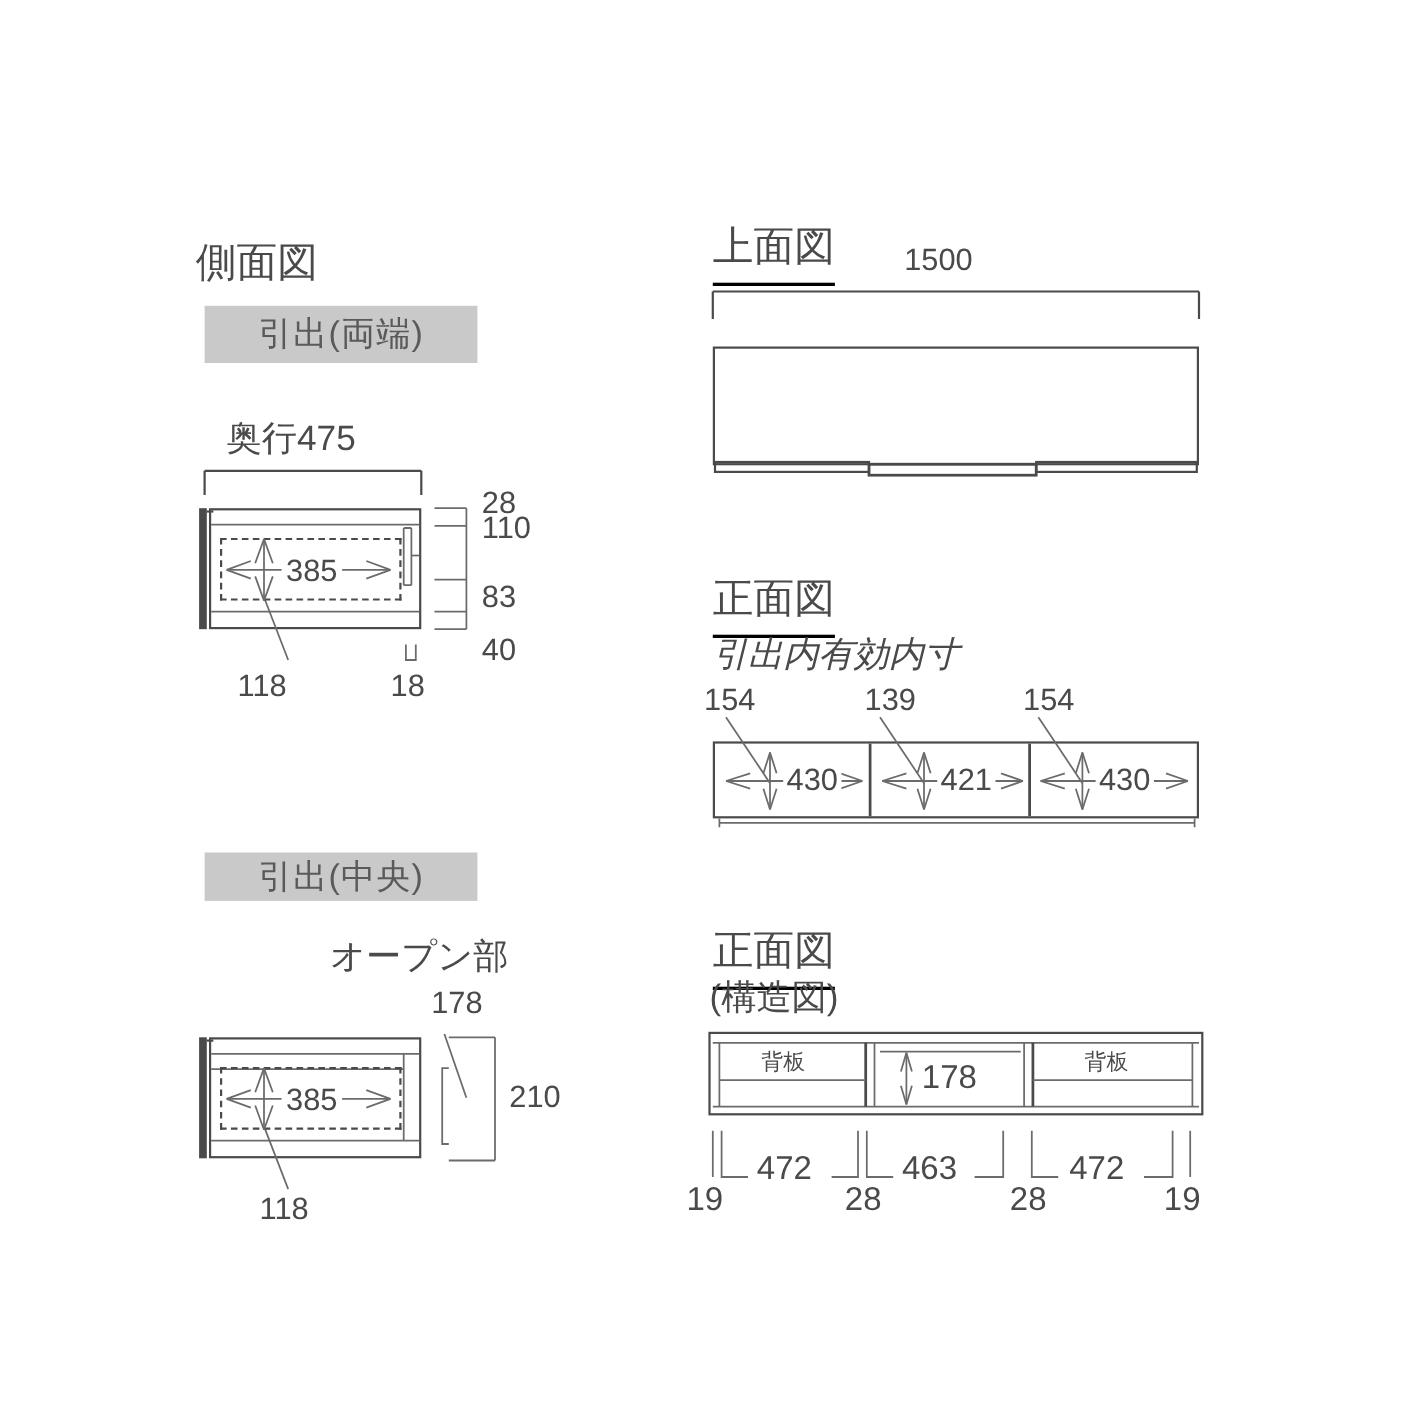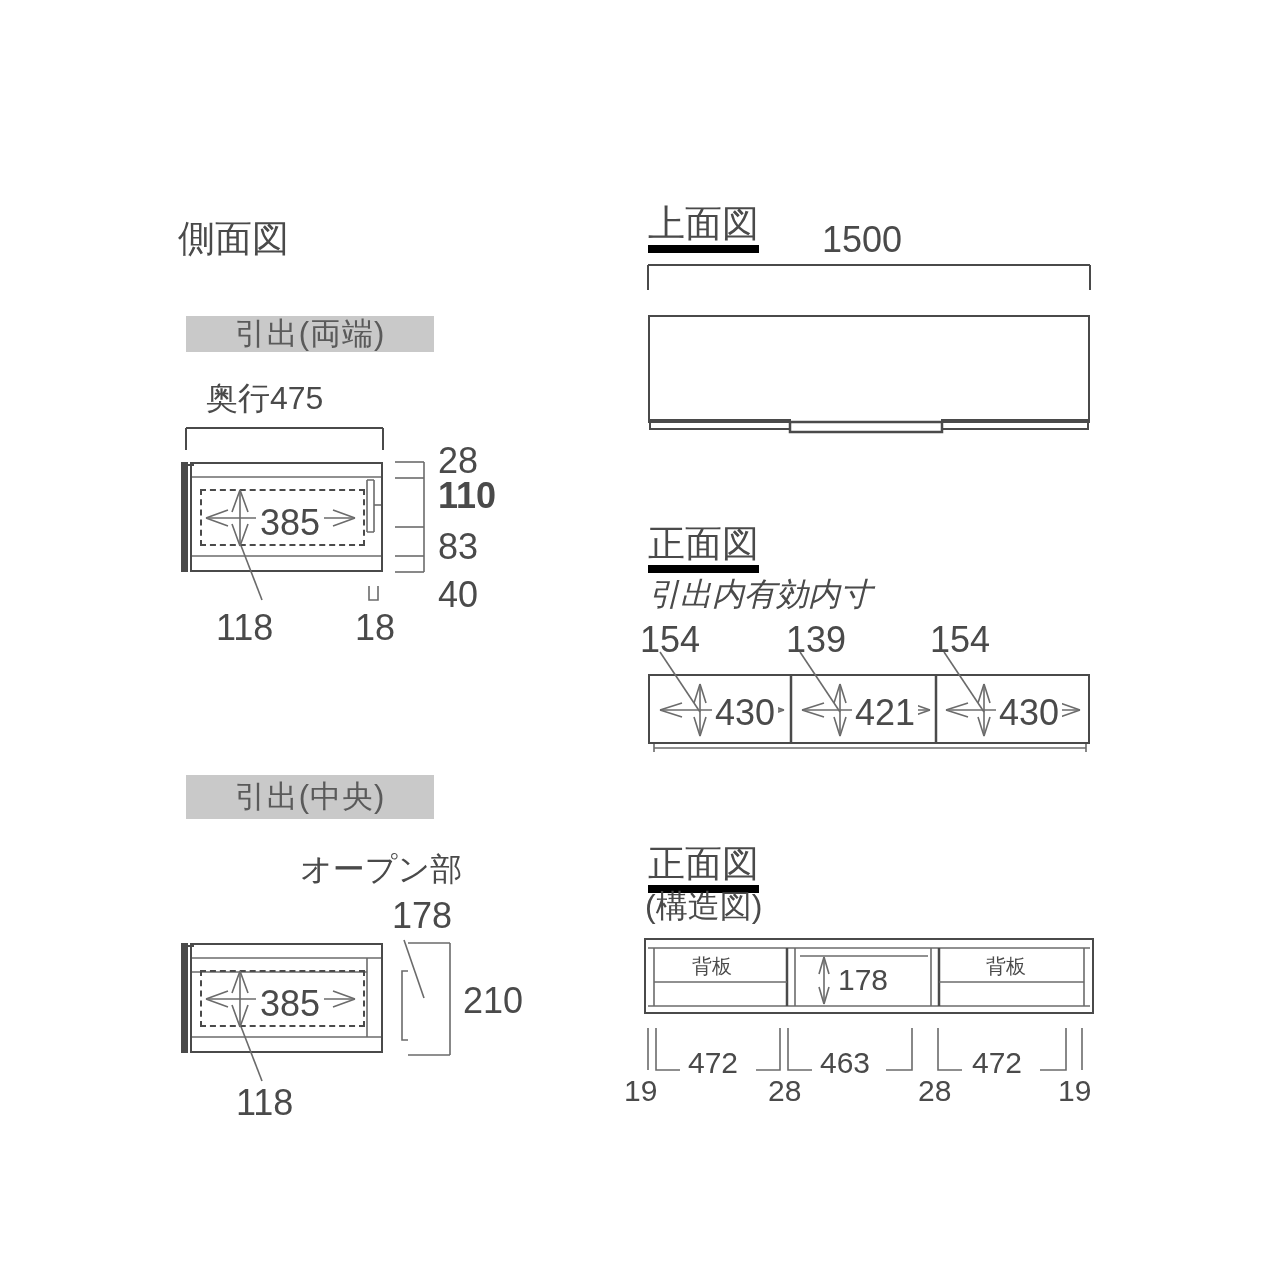--- a/index.html
+++ b/index.html
@@ -26,28 +26,28 @@
     white-space: nowrap;
     color: #4a4a4a;
     line-height: 1;
   }
   .h-title {
     font-size: 37px;
     letter-spacing: 0px;
   }
   .h-title-u {
     font-size: 37px;
-    border-bottom: 8px solid #000000;
-    padding-bottom: 3px;
+    border-bottom: 3px solid #000000;
+    padding-bottom: 15px;
   }
   .sub-title {
     font-size: 32px;
   }
   .num {
-    font-size: 36px;
+    font-size: 28px;
   }
   .num-sm {
     font-size: 30px;
   }
   .lbl-sm {
     font-size: 20px;
   }
   .tag {
     position: absolute;
     background: #c9c9c9;
@@ -78,21 +78,21 @@
   .st15 { stroke: #6b6b6b; stroke-width: 1.6; fill: none; }
   .st25 { stroke: #4a4a4a; stroke-width: 2.5; fill: none; }
 </style>
 </head>
 <body>
 
 <div id="sheet">
 
   <div class="txt h-title" style="left:178px; top:220px;">側面図</div>
 
-  <div class="tag" style="left:186px; top:278px; width:248px; height:36px;margin-top:38px;">引出(両端)</div>
+  <div class="tag" style="left:186px; top:278px; width:248px; height:52px;">引出(両端)</div>
 
   <div class="txt sub-title" style="left:206px; top:382px;">奥行475</div>
 
   <svg style="left:0px; top:0px; width:1280px; height:1280px;">
     <path class="st2" d="M186,428 L383,428 M186,428 L186,450 M383,428 L383,450"></path>
   </svg>
 
   <div class="fill-dark" style="left:181px; top:462px; width:7px; height:110px;"></div>
 
   <div class="box" style="left:190px; top:462px; width:193px; height:110px;"></div>
@@ -134,21 +134,21 @@
 
     <path class="st15" d="M424,462 L424,572"></path>
 
     <path class="st15" d="M395,462 L424,462"></path>
     <path class="st15" d="M395,478 L424,478"></path>
     <path class="st15" d="M395,527 L424,527"></path>
     <path class="st15" d="M395,556 L424,556"></path>
     <path class="st15" d="M395,572 L424,572"></path>
   </svg>
   <div class="txt num" style="left:438px; top:443px;">28</div>
-  <div class="txt num" style="left:438px; top:478px;font-weight:bold;">110</div>
+  <div class="txt num" style="left:438px; top:466px;">110</div>
   <div class="txt num" style="left:438px; top:529px;">83</div>
   <div class="txt num" style="left:438px; top:577px;">40</div>
 
   <div class="tag" style="left:186px; top:775px; width:248px; height:44px;">引出(中央)</div>
 
   <div class="txt sub-title" style="left:300px; top:853px;">オープン部</div>
 
   <div class="txt num" style="left:392px; top:898px;">178</div>
 
   <div class="fill-dark" style="left:181px; top:943px; width:7px; height:110px;"></div>

